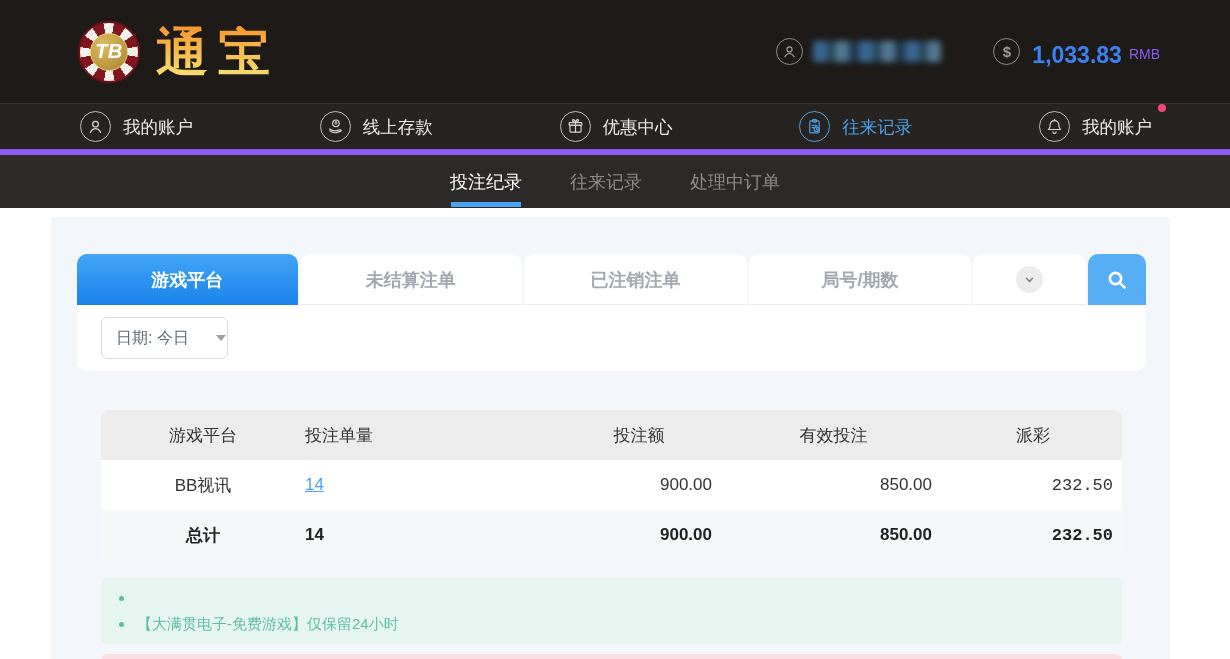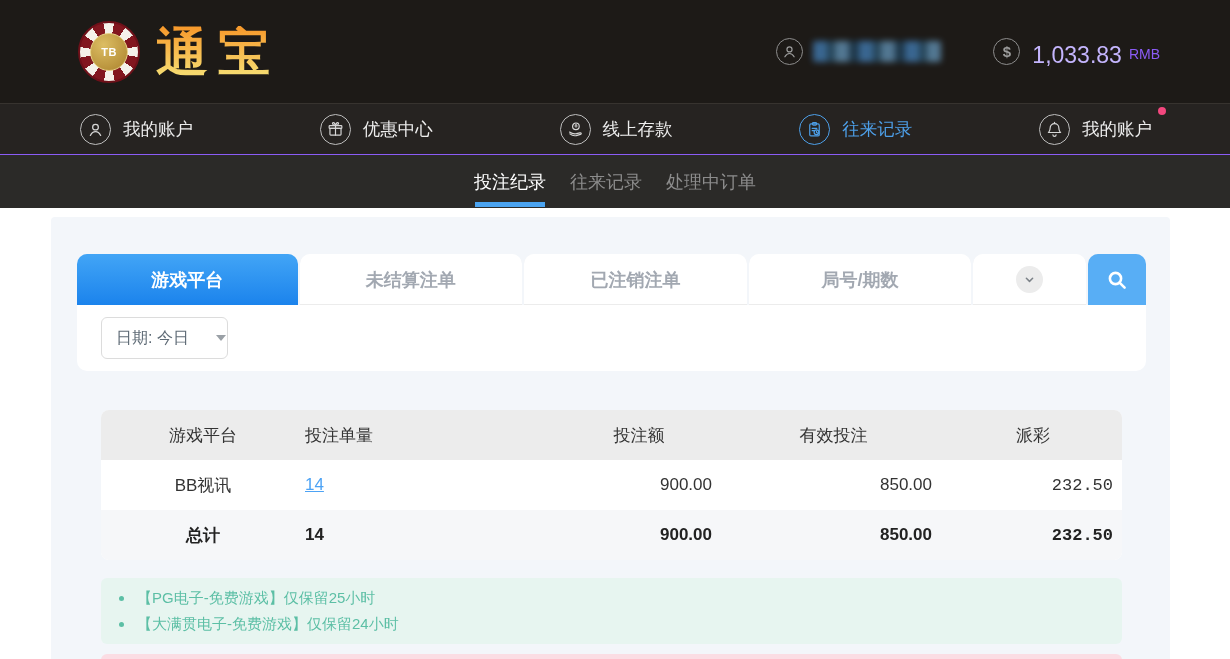--- a/index.html
+++ b/index.html
@@ -8,52 +8,52 @@
   .page { position:relative; width:1230px; height:659px; overflow:hidden; background:#fff; }
 
   
   .topbar { height:103px; background:#1d1a17; display:flex; align-items:center; padding:0 70px 0 78px; }
   .brand { display:flex; align-items:center; }
   .chip { width:62px; height:62px; border-radius:50%; flex:0 0 auto;
           background:repeating-conic-gradient(from 10deg,#82161f 0deg 24deg,#f5f1ea 24deg 45deg);
           border:2px solid #6e1019; display:flex; align-items:center; justify-content:center; }
   .chip-core { width:38px; height:38px; border-radius:50%;
           background:radial-gradient(circle at 35% 30%,#dcbd63,#ab822c);
-          border:1px solid #e7d288; color:#fff; font-weight:bold; font-size:11px;
-          display:flex; align-items:center; justify-content:center; letter-spacing:.5px; }
+          border:1px solid #e7d288; color:#fff; font-weight:bold; font-size:20px;
+          display:flex; align-items:center; justify-content:center; letter-spacing:.5px;font-style:italic; }
   .brand-name { margin-left:16px; font-size:52px; font-weight:bold; letter-spacing:10px; line-height:1;
           background:linear-gradient(180deg,#f79b2d 5%,#f6d96e 90%);
           -webkit-background-clip:text; background-clip:text; color:transparent; }
   .header-right { margin-left:auto; display:flex; align-items:center; }
   .user-box { display:flex; align-items:center; cursor:pointer; }
   .circle-icon { width:27px; height:27px; border-radius:50%; border:1.5px solid #8d8d8d;
           display:flex; align-items:center; justify-content:center; color:#9d9d9d; flex:0 0 auto; }
   .circle-icon svg { width:17px; height:17px; }
   .redacted { width:128px; height:21px; margin-left:10px; border-radius:2px; filter:blur(3px); opacity:.9;
           background:repeating-linear-gradient(90deg,#3d6f9e 0 14px,#27495f 14px 22px,#58819f 22px 36px,#1f3b50 36px 46px); }
   .balance { display:flex; align-items:center; margin-left:52px; cursor:pointer; }
   .dollar-glyph { font-size:15px; font-weight:bold; }
-  .amount { margin-left:12px; color:#c4b5fd; font-size:23px; font-weight:400;margin-top:8px; }
+  .amount { margin-left:12px; color:#3b82f6; font-size:23px; font-weight:700;margin-top:8px; }
   .currency { margin-left:7px; color:#8b5cf6; font-size:14px; padding-top:5px; }
 
   
-  .mainnav { height:52px; background:#262321; border-top:1px solid #37332f; border-bottom:1px solid #8b5cf6;
+  .mainnav { height:52px; background:#262321; border-top:1px solid #37332f; border-bottom:6px solid #8b5cf6;
           display:flex; align-items:center; justify-content:space-between; padding:0 78px 0 80px; }
   .nav-item { position:relative; display:flex; align-items:center; color:#ededed; cursor:pointer; }
   .nav-icon-circle { width:31px; height:31px; border-radius:50%; border:1.5px solid #bdbdbd;
           display:flex; align-items:center; justify-content:center; color:#d6d6d6; flex:0 0 auto; }
   .nav-icon-circle svg { width:19px; height:19px; }
   .nav-label { margin-left:12px; font-size:17.5px; }
   .nav-item.active { color:#4d9fe8; }
   .nav-item.active .nav-icon-circle { border-color:#4d9fe8; color:#4d9fe8; }
   .nav-item.active .nav-label { color:#4d9fe8; }
   .nav-badge { position:absolute; top:-7px; right:-14px; width:8px; height:8px; border-radius:50%; background:#f3477e; }
 
   
-  .subnav { height:53px; background:#2b2a28; display:flex; align-items:center; justify-content:center; gap:20px; }
+  .subnav { height:53px; background:#2b2a28; display:flex; align-items:center; justify-content:center; gap:44px; }
   .subnav-item { position:relative; height:53px; display:flex; align-items:center; font-size:18px; color:#8c8c8c; cursor:pointer; padding:0 2px; }
   .subnav-item.active { color:#ffffff; }
   .subnav-underline { position:absolute; left:50%; transform:translateX(-50%); bottom:1px; width:70px; height:5px; background:#4aa3f0; }
 
   
   .card { margin:9px 0 0 51px; width:1119px; min-height:560px; background:#f3f6fa; border-radius:4px; padding:37px 0 40px 0; }
 
   .tabrow { margin-left:26px; width:1069px; height:51px; display:flex; gap:2px; }
   .tab { height:51px; border-radius:10px 10px 0 0; background:#fff; color:#a2a8b1; font-weight:bold; font-size:18px;
          display:flex; align-items:center; justify-content:center; cursor:pointer; box-shadow:inset 0 -1px 0 #ececec; }
@@ -130,37 +130,37 @@
         <svg viewBox="0 0 24 24" fill="none" stroke="currentColor" stroke-width="1.6" stroke-linecap="round">
           <circle cx="12" cy="9" r="3.6"></circle>
             <path d="M5.5 19.5c1.8-3.4 4-4.7 6.5-4.7s4.7 1.3 6.5 4.7"></path>
         </svg>
       </span>
       <span class="nav-label">我的账户</span>
     </div>
     <div class="nav-item">
       <span class="nav-icon-circle">
         <svg viewBox="0 0 24 24" fill="none" stroke="currentColor" stroke-width="1.5" stroke-linecap="round">
+          <circle cx="12.5" cy="8" r="4.2"></circle>
+          <text x="12.5" y="10.6" font-size="8" text-anchor="middle" fill="currentColor" stroke="none">¥</text>
+          <path d="M4.5 15.2c2.6 1.9 5.6 2.6 8.6 2.1l4.6-1c1.7-.4 2.2 1.4.6 1.9l-5.4 1.5c-2.8.6-5.6-.3-8-2.2"></path>
+        </svg>
+      </span>
+      <span class="nav-label">线上存款</span>
+    </div>
+    <div class="nav-item">
+      <span class="nav-icon-circle">
+        <svg viewBox="0 0 24 24" fill="none" stroke="currentColor" stroke-width="1.5" stroke-linecap="round">
           <rect x="5" y="10.5" width="14" height="8.5" rx="1"></rect>
             <rect x="4" y="7.2" width="16" height="3.3" rx=".8"></rect>
           <path d="M12 7.2v11.8"></path>
             <path d="M12 7c-3.8 0-5-3.8-2.6-3.8C11 3.2 12 7 12 7zm0 0c3.8 0 5-3.8 2.6-3.8C13 3.2 12 7 12 7z"></path>
         </svg>
       </span>
       <span class="nav-label">优惠中心</span>
-    </div>
-    <div class="nav-item">
-      <span class="nav-icon-circle">
-        <svg viewBox="0 0 24 24" fill="none" stroke="currentColor" stroke-width="1.5" stroke-linecap="round">
-          <circle cx="12.5" cy="8" r="4.2"></circle>
-          <text x="12.5" y="10.6" font-size="8" text-anchor="middle" fill="currentColor" stroke="none">¥</text>
-          <path d="M4.5 15.2c2.6 1.9 5.6 2.6 8.6 2.1l4.6-1c1.7-.4 2.2 1.4.6 1.9l-5.4 1.5c-2.8.6-5.6-.3-8-2.2"></path>
-        </svg>
-      </span>
-      <span class="nav-label">线上存款</span>
     </div>
     <div class="nav-item active">
       <span class="nav-icon-circle">
         <svg viewBox="0 0 24 24" fill="none" stroke="currentColor" stroke-width="1.5" stroke-linecap="round">
           <rect x="6" y="5" width="12" height="15" rx="1.5"></rect>
             <rect x="9.5" y="3.2" width="5" height="3.2" rx="1"></rect>
           <path d="M9 10.5h6M9 13.5h2.5"></path>
             <circle cx="14.5" cy="15.5" r="3"></circle>
             <path d="M14.5 13.9v1.6l1.2 1"></path>
         </svg>
@@ -243,21 +243,20 @@
           <div class="c2">14</div>
           <div class="c3">900.00</div>
           <div class="c4">850.00</div>
           <div class="c5">232.50</div>
         </div>
       </div>
 
       <div class="notice-info">
         <div class="notice-line">
           <span class="bullet"></span>
-          <span>【PG电子-免费游戏】仅保留25小时</span>
         </div>
         <div class="notice-line">
           <span class="bullet"></span>
           <span>【大满贯电子-免费游戏】仅保留24小时</span>
         </div>
       </div>
 
       <div class="notice-alert">
         
       </div>

